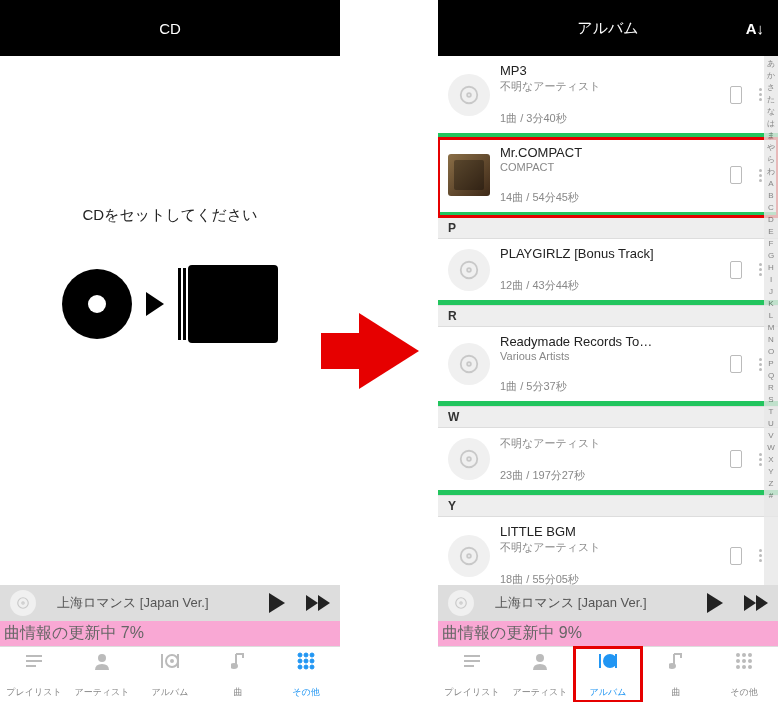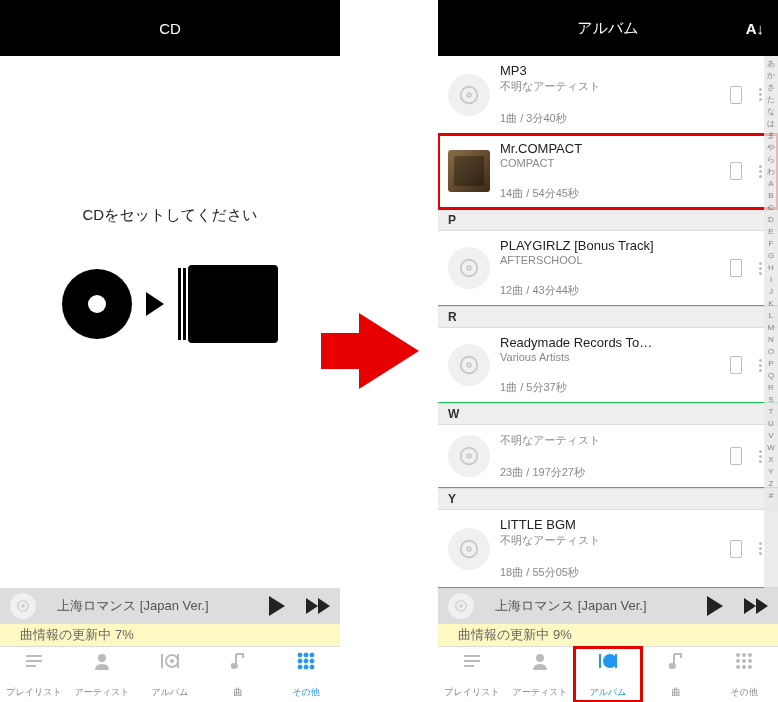--- a/index.html
+++ b/index.html
@@ -17,21 +17,21 @@
 .arr-sm{width:0;height:0;border-left:18px solid #000;border-top:12px solid transparent;border-bottom:12px solid transparent}
 .tray{display:flex;align-items:center}
 .tray .lines{display:flex;flex-direction:column;gap:3px;margin-right:2px}
 .tray .lines span{width:3px;height:72px;background:#000}
 .tray .door{width:90px;height:78px;background:#000;border-radius:4px}
 .big-arrow{width:0;height:0;border-left:60px solid #e60000;border-top:38px solid transparent;border-bottom:38px solid transparent;position:relative}
 .big-arrow::before{content:"";position:absolute;left:-98px;top:-18px;width:40px;height:36px;background:#e60000}
 .list-wrap{flex:1;overflow:hidden;position:relative}
 .list{height:100%;overflow-y:hidden}
 .sec-head{background:#eee;padding:3px 10px;font-size:12px;font-weight:bold;color:#333;border-bottom:1px solid #ddd;border-top:1px solid #ddd}
-.row{display:flex;align-items:center;padding:7px 10px;gap:10px;border-bottom:1px solid #22c55e;position:relative}
+.row{display:flex;align-items:center;padding:7px 10px;gap:10px;border-bottom:5px solid #22c55e;position:relative}
 .row.highlight{outline:3px solid #e60000;outline-offset:-2px}
 .art{width:42px;height:42px;border-radius:50%;background:#f0f0f0;display:flex;align-items:center;justify-content:center;flex-shrink:0}
 .art svg{width:22px;height:22px;opacity:.45}
 .art.img{border-radius:3px;background:linear-gradient(135deg,#8b6f47 0%,#3d2817 100%);position:relative;overflow:hidden}
 .art.img::after{content:"";position:absolute;inset:6px;background:rgba(0,0,0,.3);border-radius:2px}
 .info{flex:1;min-width:0}
 .title{font-size:13px;color:#222;white-space:nowrap;overflow:hidden;text-overflow:ellipsis}
 .artist{font-size:11px;color:#888;margin-top:1px}
 .meta{font-size:11px;color:#888;margin-top:17px}
 .phone-ic{width:12px;height:18px;border:1.5px solid #bbb;border-radius:2px;flex-shrink:0}
@@ -39,21 +39,21 @@
 .dots span{width:3px;height:3px;border-radius:50%;background:#bbb}
 .index{position:absolute;right:0;top:0;bottom:0;width:14px;background:#e8e8e8;display:flex;flex-direction:column;justify-content:flex-start;padding:2px 0;font-size:8px;color:#666;text-align:center;line-height:1.5}
 .index.blur{filter:blur(.3px);opacity:.8}
 .player{background:#ddd;display:flex;align-items:center;padding:4px 10px;gap:21px;height:36px}
 .player .art{width:26px;height:26px}
 .player .art svg{width:14px;height:14px}
 .player-title{flex:1;font-size:13px;color:#555}
 .play-btn{width:0;height:0;border-left:16px solid #222;border-top:10px solid transparent;border-bottom:10px solid transparent}
 .ff-btn{display:flex;gap:-2px}
 .ff-btn span{width:0;height:0;border-left:12px solid #222;border-top:8px solid transparent;border-bottom:8px solid transparent}
-.status{font-size:13px;color:#666;padding:2px 20px;background:#fef9c3}
+.status{font-size:16px;color:#666;padding:2px 4px;background:#f9a8d4}
 .tabs{display:flex;background:#fff;border-top:1px solid #ddd}
 .tab{flex:1;display:flex;flex-direction:column;align-items:center;padding:5px 2px 3px;gap:16px}
 .tab-ic{width:22px;height:18px;display:flex;align-items:center;justify-content:center}
 .tab-lbl{font-size:9px;color:#888}
 .tab.active .tab-lbl{color:#2196f3}
 .tab.active svg{stroke:#2196f3;fill:#2196f3}
 .tab.highlight{outline:3px solid #e60000;outline-offset:-2px}
 </style>
 </head>
 <body>
@@ -200,21 +200,20 @@
         <div class="sec-head">P</div>
         <div class="row">
           <div class="art ">
             <svg viewBox="0 0 24 24" fill="none" stroke="#999" stroke-width="2">
               <circle cx="12" cy="12" r="9"></circle>
               <circle cx="12" cy="12" r="2"></circle>
             </svg>
           </div>
           <div class="info">
             <div class="title">PLAYGIRLZ [Bonus Track]</div>
-            <div class="artist">AFTERSCHOOL</div>
             <div class="meta">12曲 / 43分44秒</div>
           </div>
           <div class="phone-ic"></div>
           <div class="dots">
             <span></span>
             <span></span>
             <span></span>
           </div>
         </div>
         <div class="sec-head">R</div>

